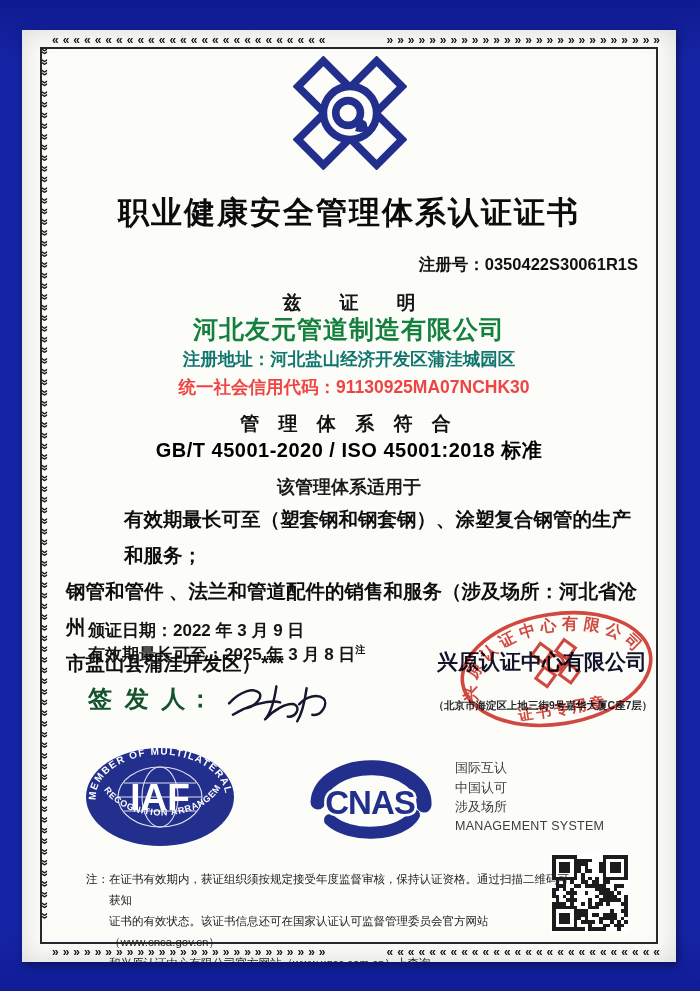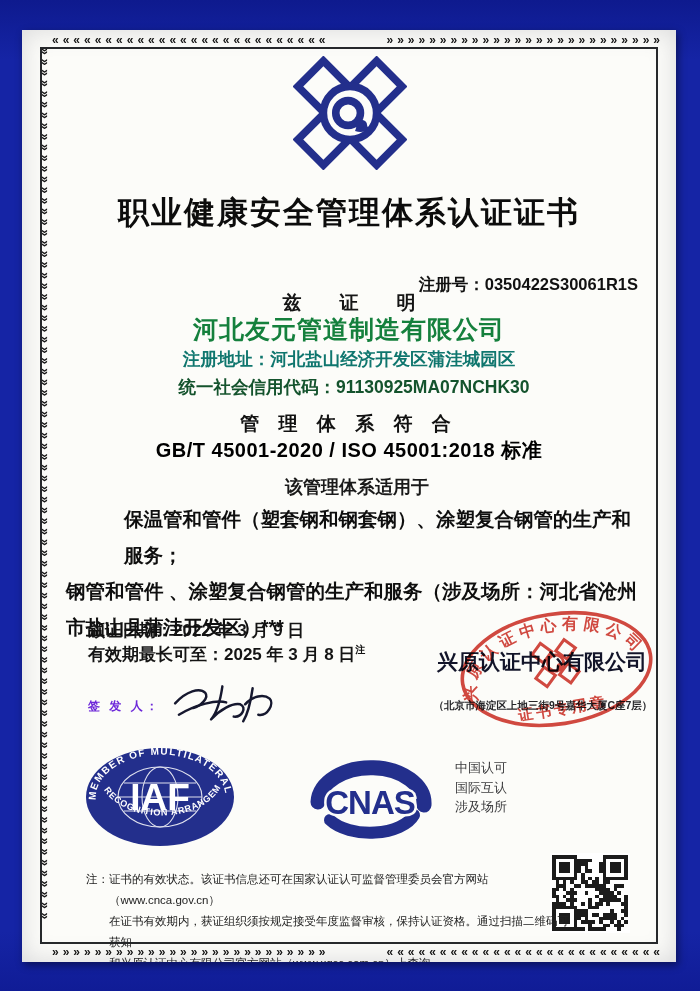--- a/index.html
+++ b/index.html
@@ -31,31 +31,31 @@
   }
   .center { text-align:center; width:100%; }
   .abs { position:absolute; }
 
   .emblem { left:271px; top:26px; }
   .title { top:162px; font-size:31px; font-weight:bold; color:#0c0c0c; letter-spacing:2px; }
   .regno { top:224px; right:38px; font-size:16.5px; font-weight:bold; color:#111; text-align:right; }
   .certify { top:260px; font-size:19px; font-weight:bold; color:#151515; }
   .company { top:283px; font-size:25px; font-weight:bold; color:#15803d; letter-spacing:1px; }
   .addr { top:317px; font-size:17.5px; font-weight:bold; color:#0f766e; }
-  .code { top:345px; font-size:17.5px; font-weight:bold; color:#14532d;padding-left:10px; }
+  .code { top:345px; font-size:17.5px; font-weight:bold; color:#ef4444;padding-left:10px; }
   .conform { top:381px; font-size:19px; font-weight:bold; color:#111; letter-spacing:7px; }
   .standard { top:407px; font-size:20px; font-weight:bold; color:#000000; letter-spacing:.5px; }
-  .scope-head { top:445px; font-size:18px; color:#1a1a1a; font-weight:600;margin-left:8px; }
+  .scope-head { top:445px; font-size:18px; color:#1a1a1a; font-weight:600; }
   .scope { top:471px; left:44px; width:572px; font-size:19.5px; font-weight:bold;
            color:#0e0e0e; line-height:36px; }
   .scope .l1 { padding-left:58px; }
   .issue { top:589px; left:66px; font-size:17px; font-weight:bold; color:#141414; }
   .valid { top:613px; left:66px; font-size:17px; font-weight:bold; color:#141414; }
   .valid sup { font-size:10px; }
-  .signer { top:645px; left:66px; font-size:12px; font-weight:bold; color:#6d28d9;
+  .signer { top:645px; left:66px; font-size:24px; font-weight:bold; color:#14532d;
             letter-spacing:3px; display:flex; align-items:flex-end; }
   .sig-svg { margin-left:6px; margin-bottom:-12px; }
 
   .seal { left:432px; top:576px; transform:rotate(-9deg); mix-blend-mode:multiply; opacity:.92; }
   .certifier-name { left:398px; top:618px; width:244px; text-align:center;
                     font-size:21px; font-weight:bold; color:#12142a; mix-blend-mode:multiply; }
   .certifier-addr { left:396px; top:669px; width:250px; text-align:center;
                     font-size:10.5px; font-weight:bold; color:#26262a; mix-blend-mode:multiply; }
 
   .iaf  { left:62px;  top:716px; }
@@ -96,32 +96,32 @@
         <rect x="13" y="69" width="38" height="38" transform="rotate(45 32 88)"></rect>
         <rect x="69" y="69" width="38" height="38" transform="rotate(45 88 88)"></rect>
       </g>
       <circle cx="60" cy="60" r="28" fill="#fcfcf9" stroke="#232f8c" stroke-width="8"></circle>
       <circle cx="58" cy="60" r="13" fill="none" stroke="#232f8c" stroke-width="8"></circle>
       <circle cx="72" cy="73" r="6" fill="#232f8c"></circle>
       <path d="M66,77 Q74,80 78,74" fill="none" stroke="#232f8c" stroke-width="4"></path>
     </svg>
 
     <div class="abs center title">职业健康安全管理体系认证证书</div>
-    <div class="abs regno" style="width:600px;margin-top:20px;">注册号：0350422S30061R1S</div>
+    <div class="abs regno" style="width:600px;">注册号：0350422S30061R1S</div>
     <div class="abs center certify">兹　　证　　明</div>
     <div class="abs center company">河北友元管道制造有限公司</div>
     <div class="abs center addr">注册地址：河北盐山经济开发区蒲洼城园区</div>
     <div class="abs center code">统一社会信用代码：91130925MA07NCHK30</div>
     <div class="abs center conform">管 理 体 系 符 合</div>
     <div class="abs center standard">GB/T 45001-2020 / ISO 45001:2018 标准</div>
     <div class="abs center scope-head">该管理体系适用于</div>
 
     <div class="abs scope">
-      <div class="l1">保温管和管件（塑套钢和钢套钢）、涂塑复合钢管的生产和服务；</div>
-      <div>钢管和管件 、涂塑复合钢管的生产和服务（涉及场所：河北省沧州</div>
+      <div class="l1">有效期最长可至（塑套钢和钢套钢）、涂塑复合钢管的生产和服务；</div>
+      <div>钢管和管件 、法兰和管道配件的销售和服务（涉及场所：河北省沧州</div>
       <div>市盐山县蒲洼开发区）***</div>
     </div>
 
     <div class="abs issue">颁证日期：2022 年 3 月 9 日</div>
     <div class="abs valid">
       <span>有效期最长可至：2025 年 3 月 8 日</span><sup>注</sup>
     </div>
 
     <div class="abs signer">
       <span>签 发 人：</span>
@@ -182,23 +182,24 @@
 
     <svg class="abs cnas" width="124" height="94" viewBox="0 0 124 94">
       <g fill="none" stroke="#232f8c" stroke-linecap="round">
         <path d="M10,50 A52,35 0 1 1 116,53" stroke-width="15"></path>
         <path d="M22,68 A46,25 0 0 0 106,63" stroke-width="12"></path>
       </g>
       <text x="62" y="62" text-anchor="middle" font-size="33" font-weight="bold" fill="#232f8c" stroke="#fcfcf9" stroke-width="5" paint-order="stroke" letter-spacing="-1">CNAS</text>
     </svg>
 
     <div class="abs cnas-text">
+      <div>国际互认</div>
       <div>中国认可</div>
-      <div>国际互认</div>
       <div>涉及场所</div>
+      <div class="en">MANAGEMENT SYSTEM</div>
     </div>
 
     <div class="abs qr" id="qr">
         <i class="d"></i>
         <i class="d"></i>
         <i class="d"></i>
         <i class="d"></i>
         <i class="d"></i>
         <i class="d"></i>
         <i class="d"></i>
@@ -634,20 +635,20 @@
         <i class=""></i>
         <i class=""></i>
         <i class="d"></i>
         <i class=""></i>
         <i class=""></i>
       </div>
 
     <div class="abs footnote">
       <span class="label">注：</span>
       <span>
+        <span style="display:block">在证书有效期内，获证组织须按规定接受年度监督审核，保持认证资格。通过扫描二维码可获知</span>
         <span style="display:block">证书的有效状态。该证书信息还可在国家认证认可监督管理委员会官方网站（www.cnca.gov.cn）</span>
-        <span style="display:block">在证书有效期内，获证组织须按规定接受年度监督审核，保持认证资格。通过扫描二维码可获知</span>
         <span style="display:block">和兴原认证中心有限公司官方网站（www.xqcc.com.cn）上查询。</span>
       </span>
     </div>
 
   </div>
 </div>
 
 </body></html>

